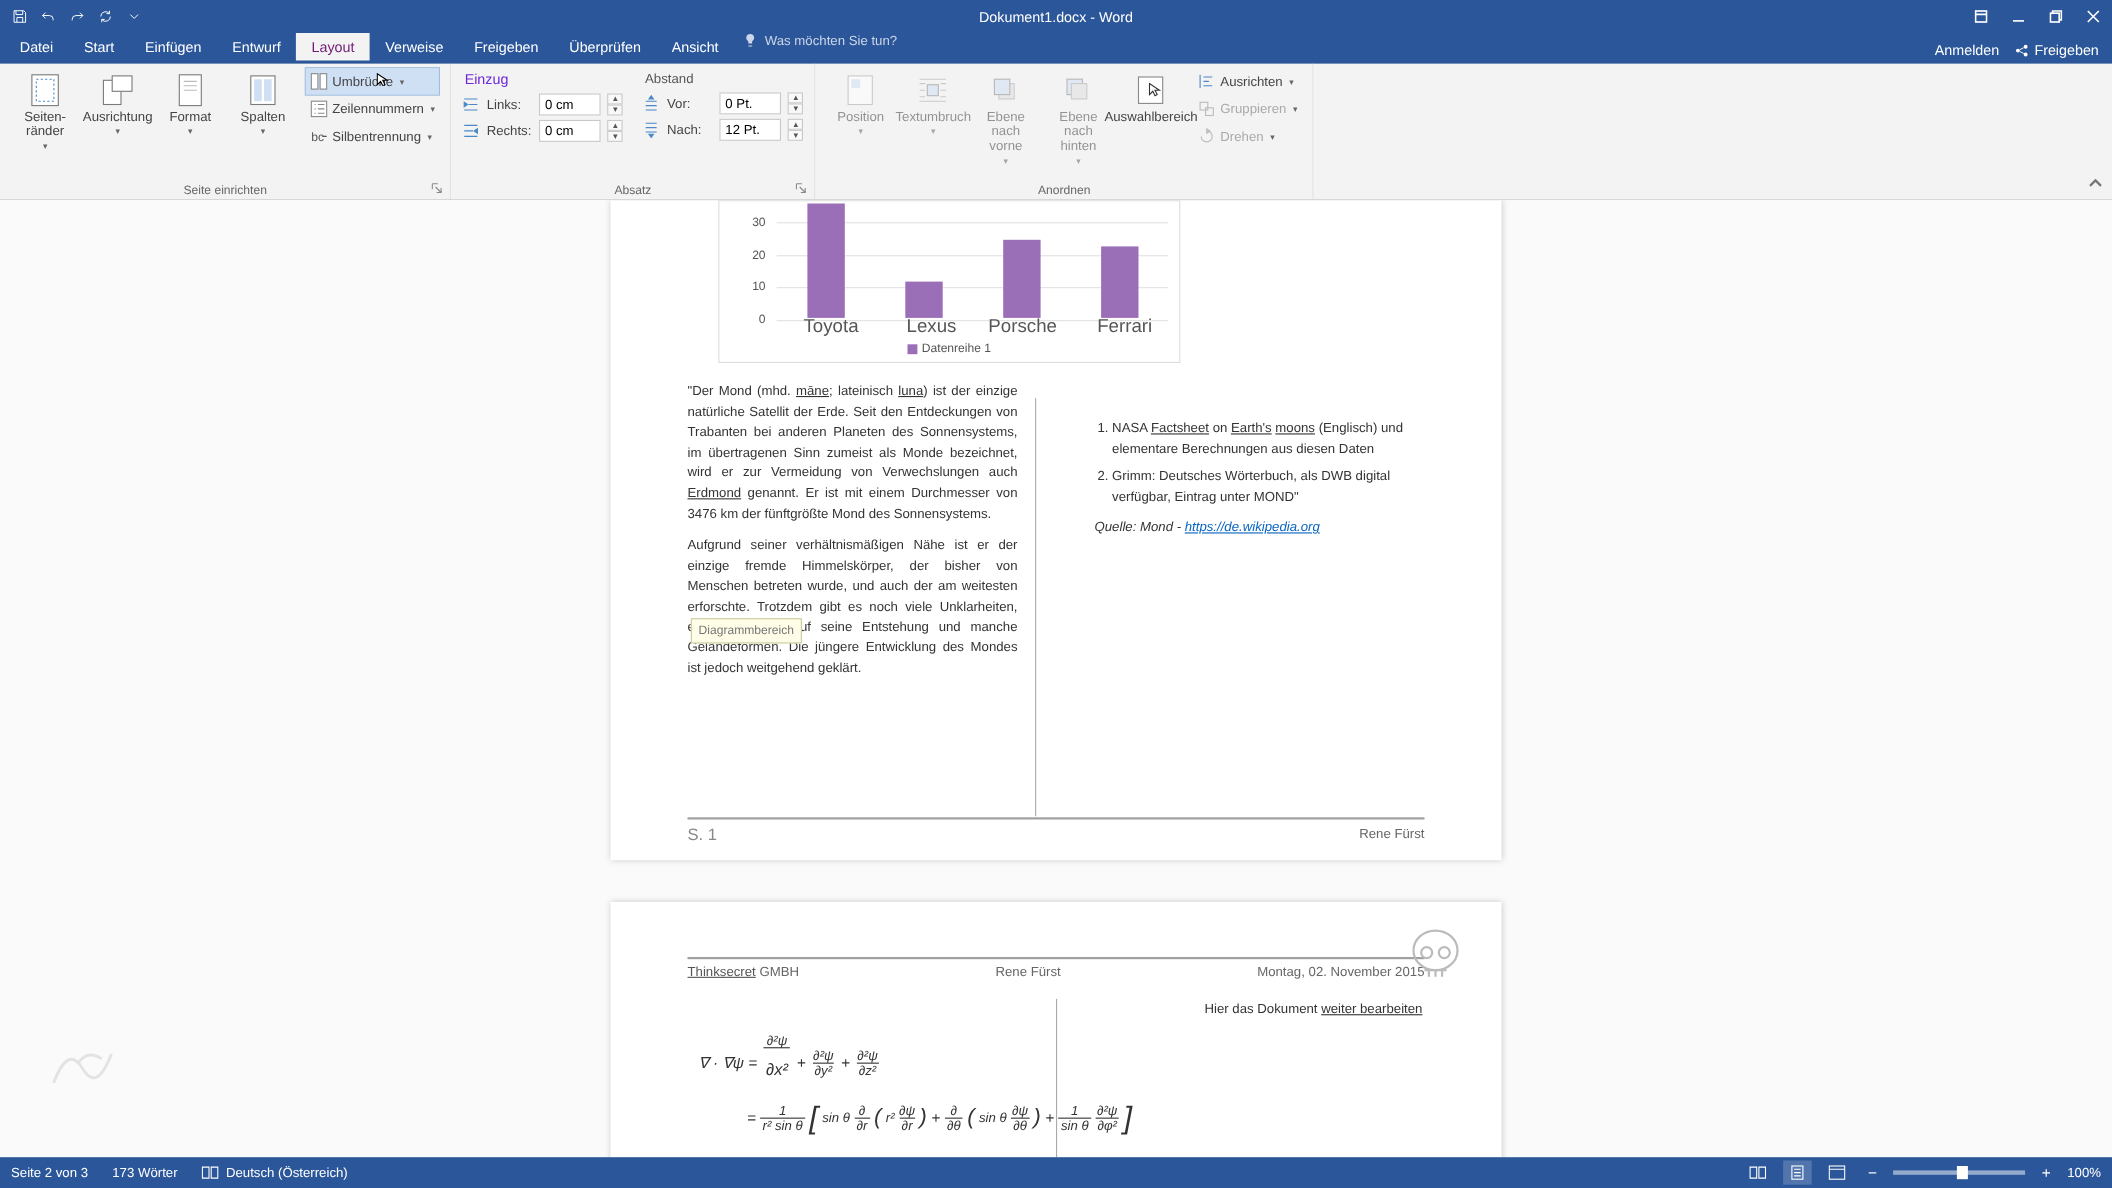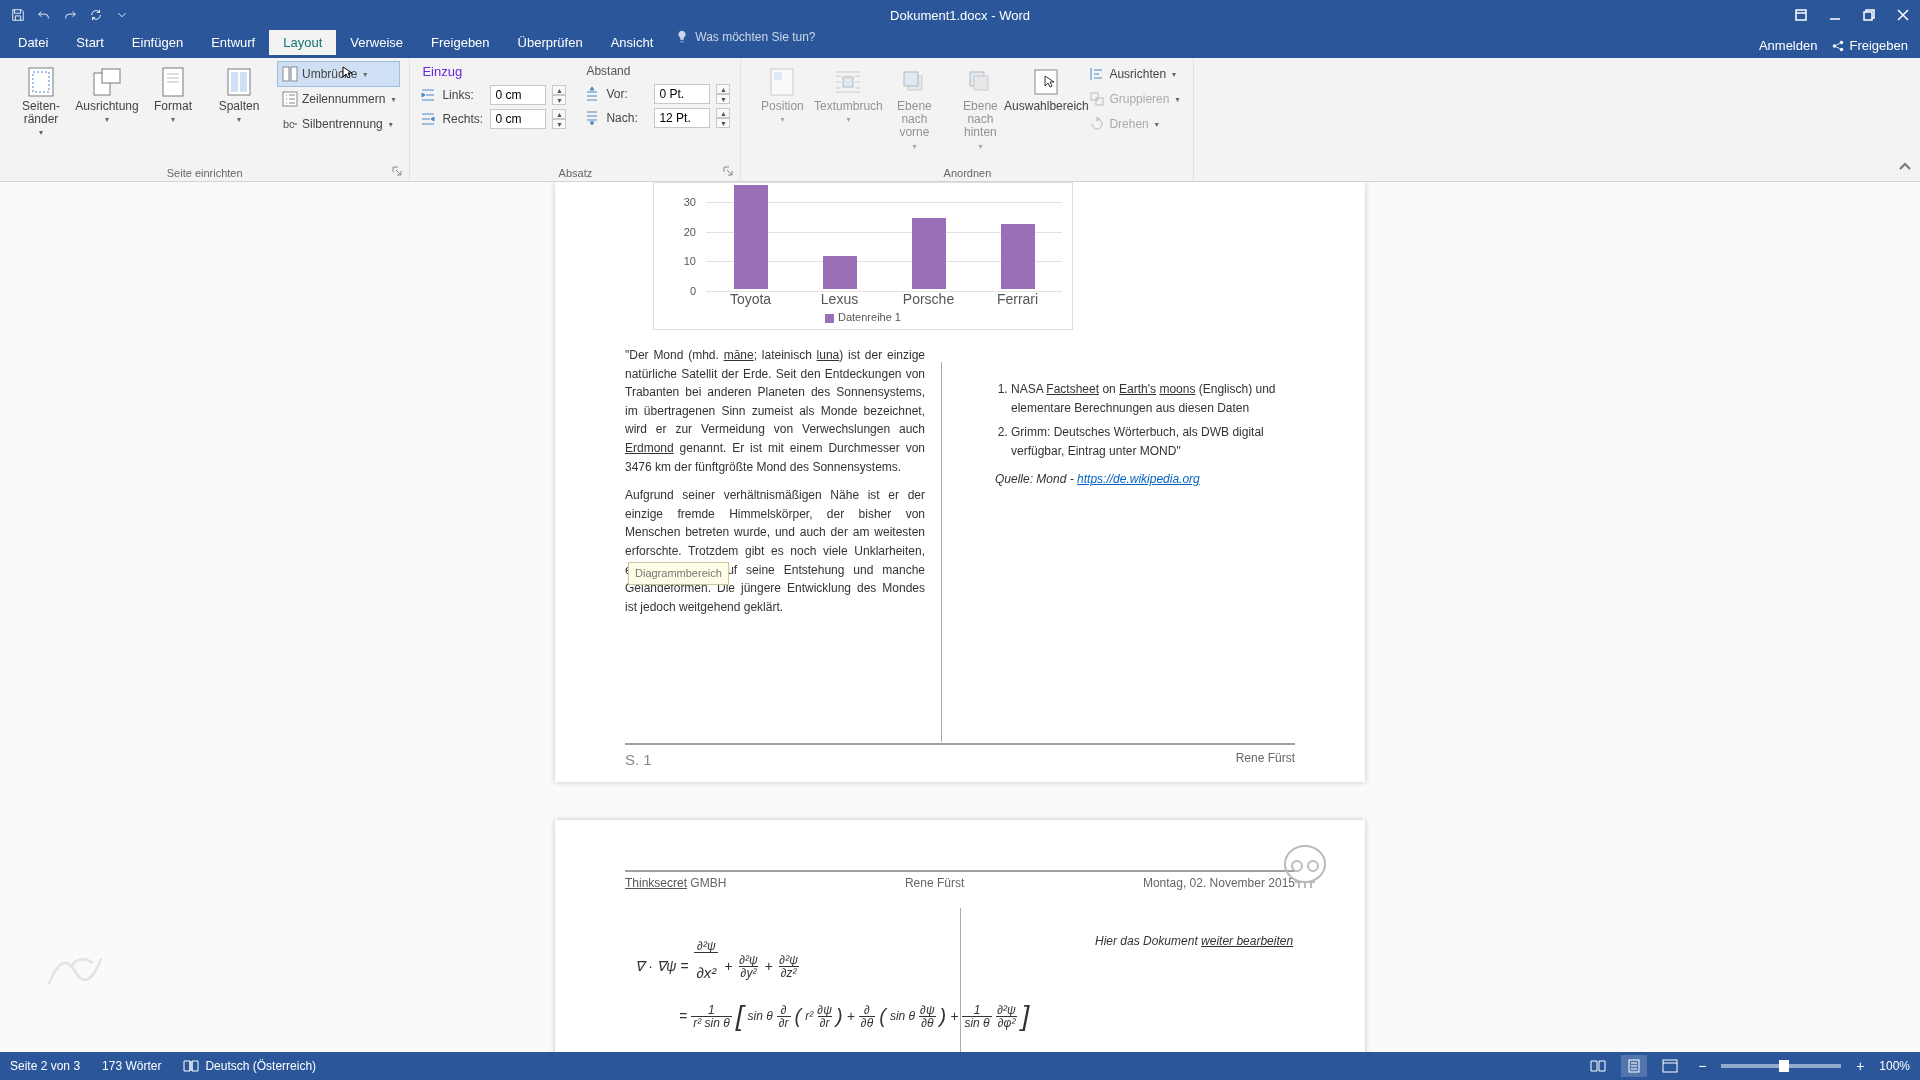--- a/index.html
+++ b/index.html
@@ -11,21 +11,21 @@
 .titlebar .qat .qat-btn { width: 24px; height: 22px; display: flex; align-items: center; justify-content: center; cursor: pointer; }
 .titlebar .qat svg { width: 14px; height: 14px; fill: #fff; stroke: #fff; }
 .titlebar .title { position: absolute; left: 50%; transform: translateX(-50%); font-size: 13px; }
 .titlebar .winbtns { position: absolute; right: 0; top: 0; display: flex; }
 .titlebar .winbtns .wb { width: 34px; height: 30px; display: flex; align-items: center; justify-content: center; cursor: pointer; }
 .titlebar .winbtns .wb svg { width: 12px; height: 12px; stroke: #fff; fill: none; stroke-width: 1.5; }
 
 
 .tabs { height: 28px; background: #2b579a; display: flex; align-items: flex-start; font-size: 13px; color: #fff; padding: 0 4px; position: relative; }
 .tabs .tab { padding: 5px 14px; cursor: pointer; }
-.tabs .tab.active { background: #f3f3f3; color: #0f766e; }
+.tabs .tab.active { background: #f3f3f3; color: #701a75; }
 .tabs .tell-me { margin-left: 8px; display: flex; align-items: center; gap: 6px; color: #cdd6e8; font-size: 12px; padding-bottom: 4px; }
 .tabs .tell-me svg { width: 14px; height: 14px; fill: #cdd6e8; }
 .tabs .right-cmds { position: absolute; right: 12px; bottom: 0; display: flex; gap: 14px; font-size: 13px; }
 .tabs .right-cmds .rc { display: flex; align-items: center; gap: 4px; padding-bottom: 5px; cursor: pointer; }
 .tabs .right-cmds svg { width: 14px; height: 14px; fill: #fff; }
 
 
 .ribbon { height: 124px; background: #f3f3f3; border-bottom: 1px solid #d4d4d4; display: flex; font-size: 12px; color: #444; position: relative; }
 .ribbon .collapse { position: absolute; right: 8px; bottom: 4px; cursor: pointer; }
 .ribbon .collapse svg { width: 14px; height: 14px; stroke: #777; fill: none; stroke-width: 2; }
@@ -60,21 +60,21 @@
 .page { background: #fff; box-shadow: 0 0 6px rgba(0,0,0,0.2); margin: 0 0 38px 0; position: relative; }
 .page.p1 { height: 600px; }
 .page.p2 { height: 280px; padding: 76px 60px 20px 60px; }
 
 
 .p1-content { position: absolute; left: 70px; right: 70px; top: 0; bottom: 64px; }
 .chart-area { position: absolute; left: 28px; top: 0; width: 420px; height: 148px; border: 1px solid #ddd; }
 .chart-plot { position: absolute; left: 52px; right: 10px; top: 4px; bottom: 40px; }
 .chart-plot .grid { position: absolute; left: 0; right: 0; height: 1px; background: #e2e2e2; }
 .chart-plot .bar { position: absolute; bottom: 0; width: 34px; background: #9b6fb8; }
-.chart-plot .cat { position: absolute; bottom: -18px; font-size: 14px; color: #555; width: 60px; text-align: center; }
+.chart-plot .cat { position: absolute; bottom: -18px; font-size: 17px; color: #555; width: 60px; text-align: right; }
 .chart-yaxis { position: absolute; left: 0; top: 4px; bottom: 40px; width: 48px; }
 .chart-yaxis .tick { position: absolute; right: 6px; font-size: 11px; color: #555; transform: translateY(-50%); }
 .chart-legend { position: absolute; bottom: 6px; left: 0; right: 0; text-align: center; font-size: 11px; color: #555; }
 .chart-legend .sw { display: inline-block; width: 9px; height: 9px; background: #9b6fb8; margin-right: 4px; vertical-align: middle; }
 
 .col-left { position: absolute; left: 0; top: 164px; width: 300px; font-size: 12px; line-height: 1.55; color: #333; text-align: justify; }
 .col-right { position: absolute; right: 0; top: 188px; width: 300px; font-size: 12px; line-height: 1.55; color: #333; }
 .col-right ol { margin: 10px 0 10px 16px; }
 .col-right ol li { margin-bottom: 6px; }
 .col-divider { position: absolute; left: 316px; top: 180px; width: 1px; height: 380px; background: #aaa; }
@@ -82,21 +82,21 @@
 .link-blue { color: #0563c1; text-decoration: underline; font-style: italic; }
 .callout { position: absolute; left: 3px; top: 216px; background: #fffde7; border: 1px solid #c9c9a0; font-size: 11px; padding: 2px 6px; color: #777; }
 
 .footer { position: absolute; bottom: 14px; left: 70px; right: 70px; border-top: 2px solid #a0a0a0; display: flex; justify-content: space-between; font-size: 12px; color: #666; padding-top: 6px; }
 
 
 .p2 .hdr-line { position: absolute; left: 70px; right: 70px; top: 50px; border-top: 2px solid #a0a0a0; display: flex; justify-content: space-between; font-size: 12px; color: #666; padding-top: 4px; }
 .p2 .skull { position: absolute; right: 30px; top: 18px; width: 60px; height: 60px; }
 .p2 .col-div { position: absolute; left: 50%; top: 88px; bottom: 20px; width: 1px; background: #aaa; }
 .p2 .math { position: absolute; left: 80px; top: 120px; font-size: 14px; color: #333; font-style: italic; }
-.p2 .note { position: absolute; right: 70px; top: 114px; width: 200px; font-size: 12px; color: #333; font-style: italic; }
+.p2 .note { position: absolute; right: 70px; top: 90px; width: 200px; font-size: 12px; color: #333; }
 
 .watermark { position: absolute; left: 30px; bottom: 50px; width: 90px; height: 70px; opacity: 0.35; }
 
 
 .status { position: absolute; left: 0; right: 0; bottom: 0; height: 28px; background: #2b579a; color: #fff; display: flex; align-items: center; font-size: 12px; padding: 0 10px; gap: 22px; }
 .status .right { position: absolute; right: 10px; display: flex; align-items: center; gap: 10px; }
 .status .view-btn { width: 26px; height: 22px; display: flex; align-items: center; justify-content: center; cursor: pointer; }
 .status .view-btn.active { background: rgba(255,255,255,0.18); }
 .status .view-btn svg { width: 16px; height: 14px; stroke: #fff; fill: none; }
 .status .slider { width: 120px; height: 4px; background: rgba(255,255,255,0.5); position: relative; }

